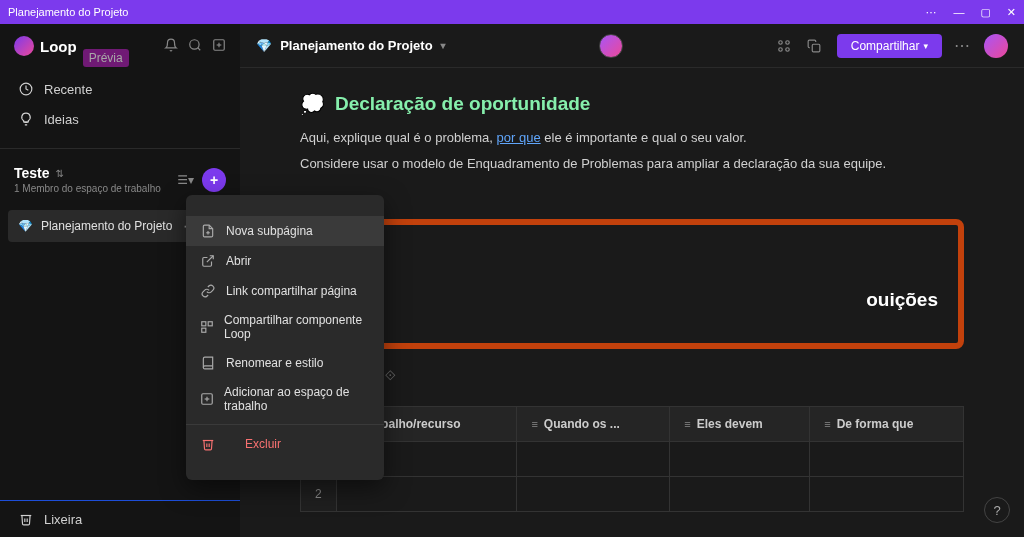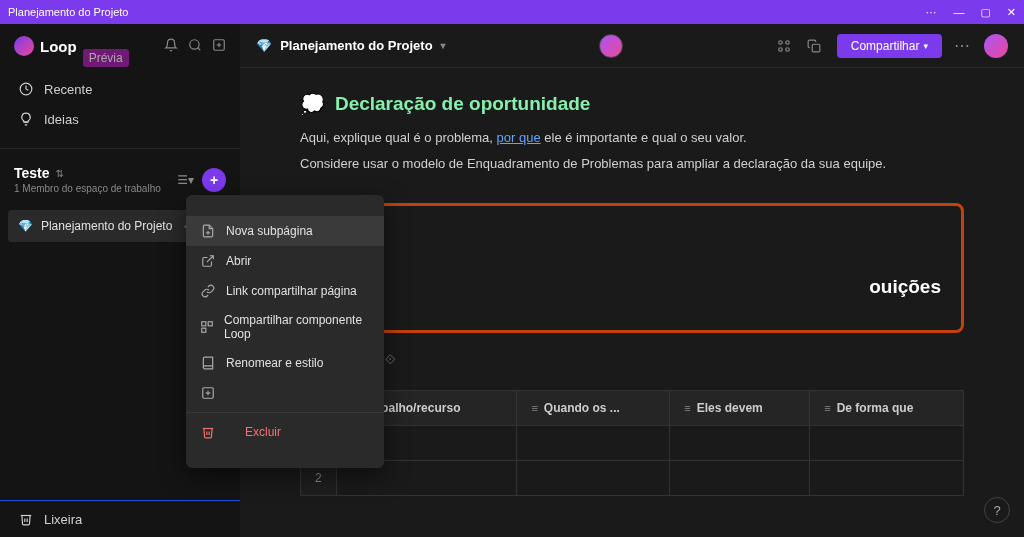--- a/index.html
+++ b/index.html
@@ -164,22 +164,22 @@
     align-items: center;
     gap: 10px;
     margin-bottom: 12px;
   }
   .section-emoji { font-size: 20px; }
   .section-title { font-size: 19px; font-weight: 700; color: #86efac; }
   .body-text { font-size: 13px; color: #d0d0d0; margin-bottom: 6px; line-height: 1.5; }
   .body-text a { color: #60a5fa; text-decoration: underline; }
   
   .callout-box {
-    margin-top: 30px;
-    border: 3px solid #c2410c;
+    margin-top: 46px;
+    border: 6px solid #c2410c;
     border-radius: 8px;
     padding: 30px 20px;
     position: relative;
     min-height: 130px;
   }
   
   .toolbar-row {
     display: flex; gap: 16px; padding: 8px 0;
     color: #666; font-size: 14px; margin-top: 10px;
   }
@@ -480,20 +480,21 @@
     <span>Renomear e estilo</span>
   </div>
   <div class="menu-item">
     <span class="menu-item-icon">
         <svg viewBox="0 0 24 24" fill="none" stroke="currentColor" stroke-width="2">
           <rect x="3" y="3" width="18" height="18" rx="2"></rect>
           <line x1="12" y1="8" x2="12" y2="16"></line>
           <line x1="8" y1="12" x2="16" y2="12"></line>
         </svg>
       </span>
+    <span>Adicionar ao espaço de trabalho</span>
   </div>
   <div class="menu-divider"></div>
   <div class="menu-item danger">
     <span class="menu-item-icon">
         <svg viewBox="0 0 24 24" fill="none" stroke="currentColor" stroke-width="2">
           <polyline points="3 6 5 6 21 6"></polyline>
           <path d="M19 6l-1 14a2 2 0 0 1-2 2H8a2 2 0 0 1-2-2L5 6"></path>
           <path d="M10 11v6M14 11v6"></path>
         </svg>
       </span>

